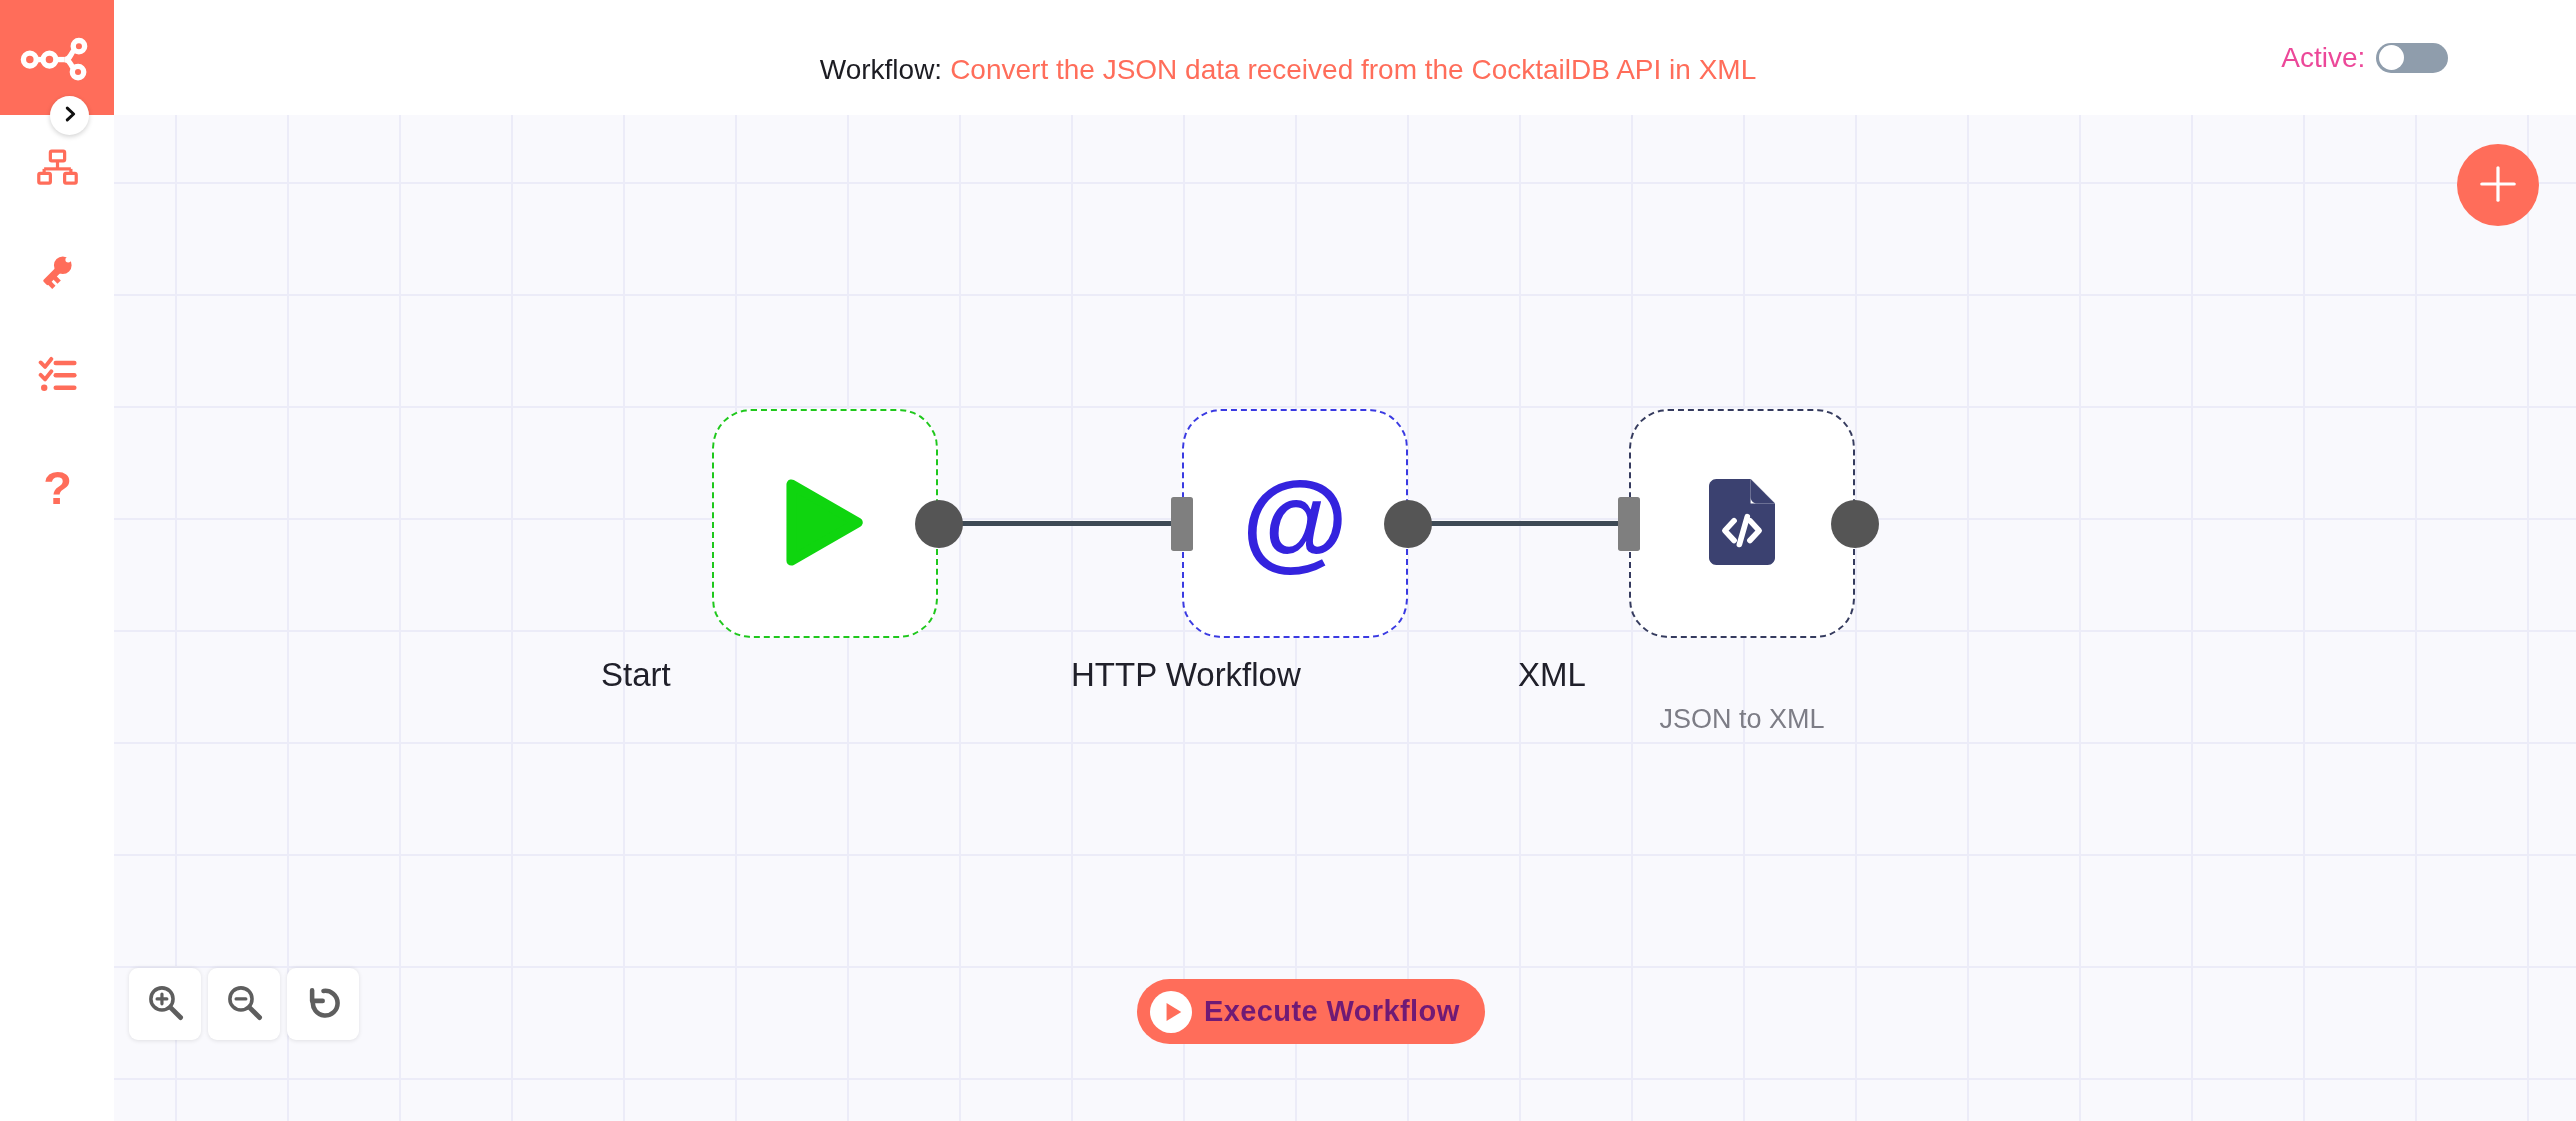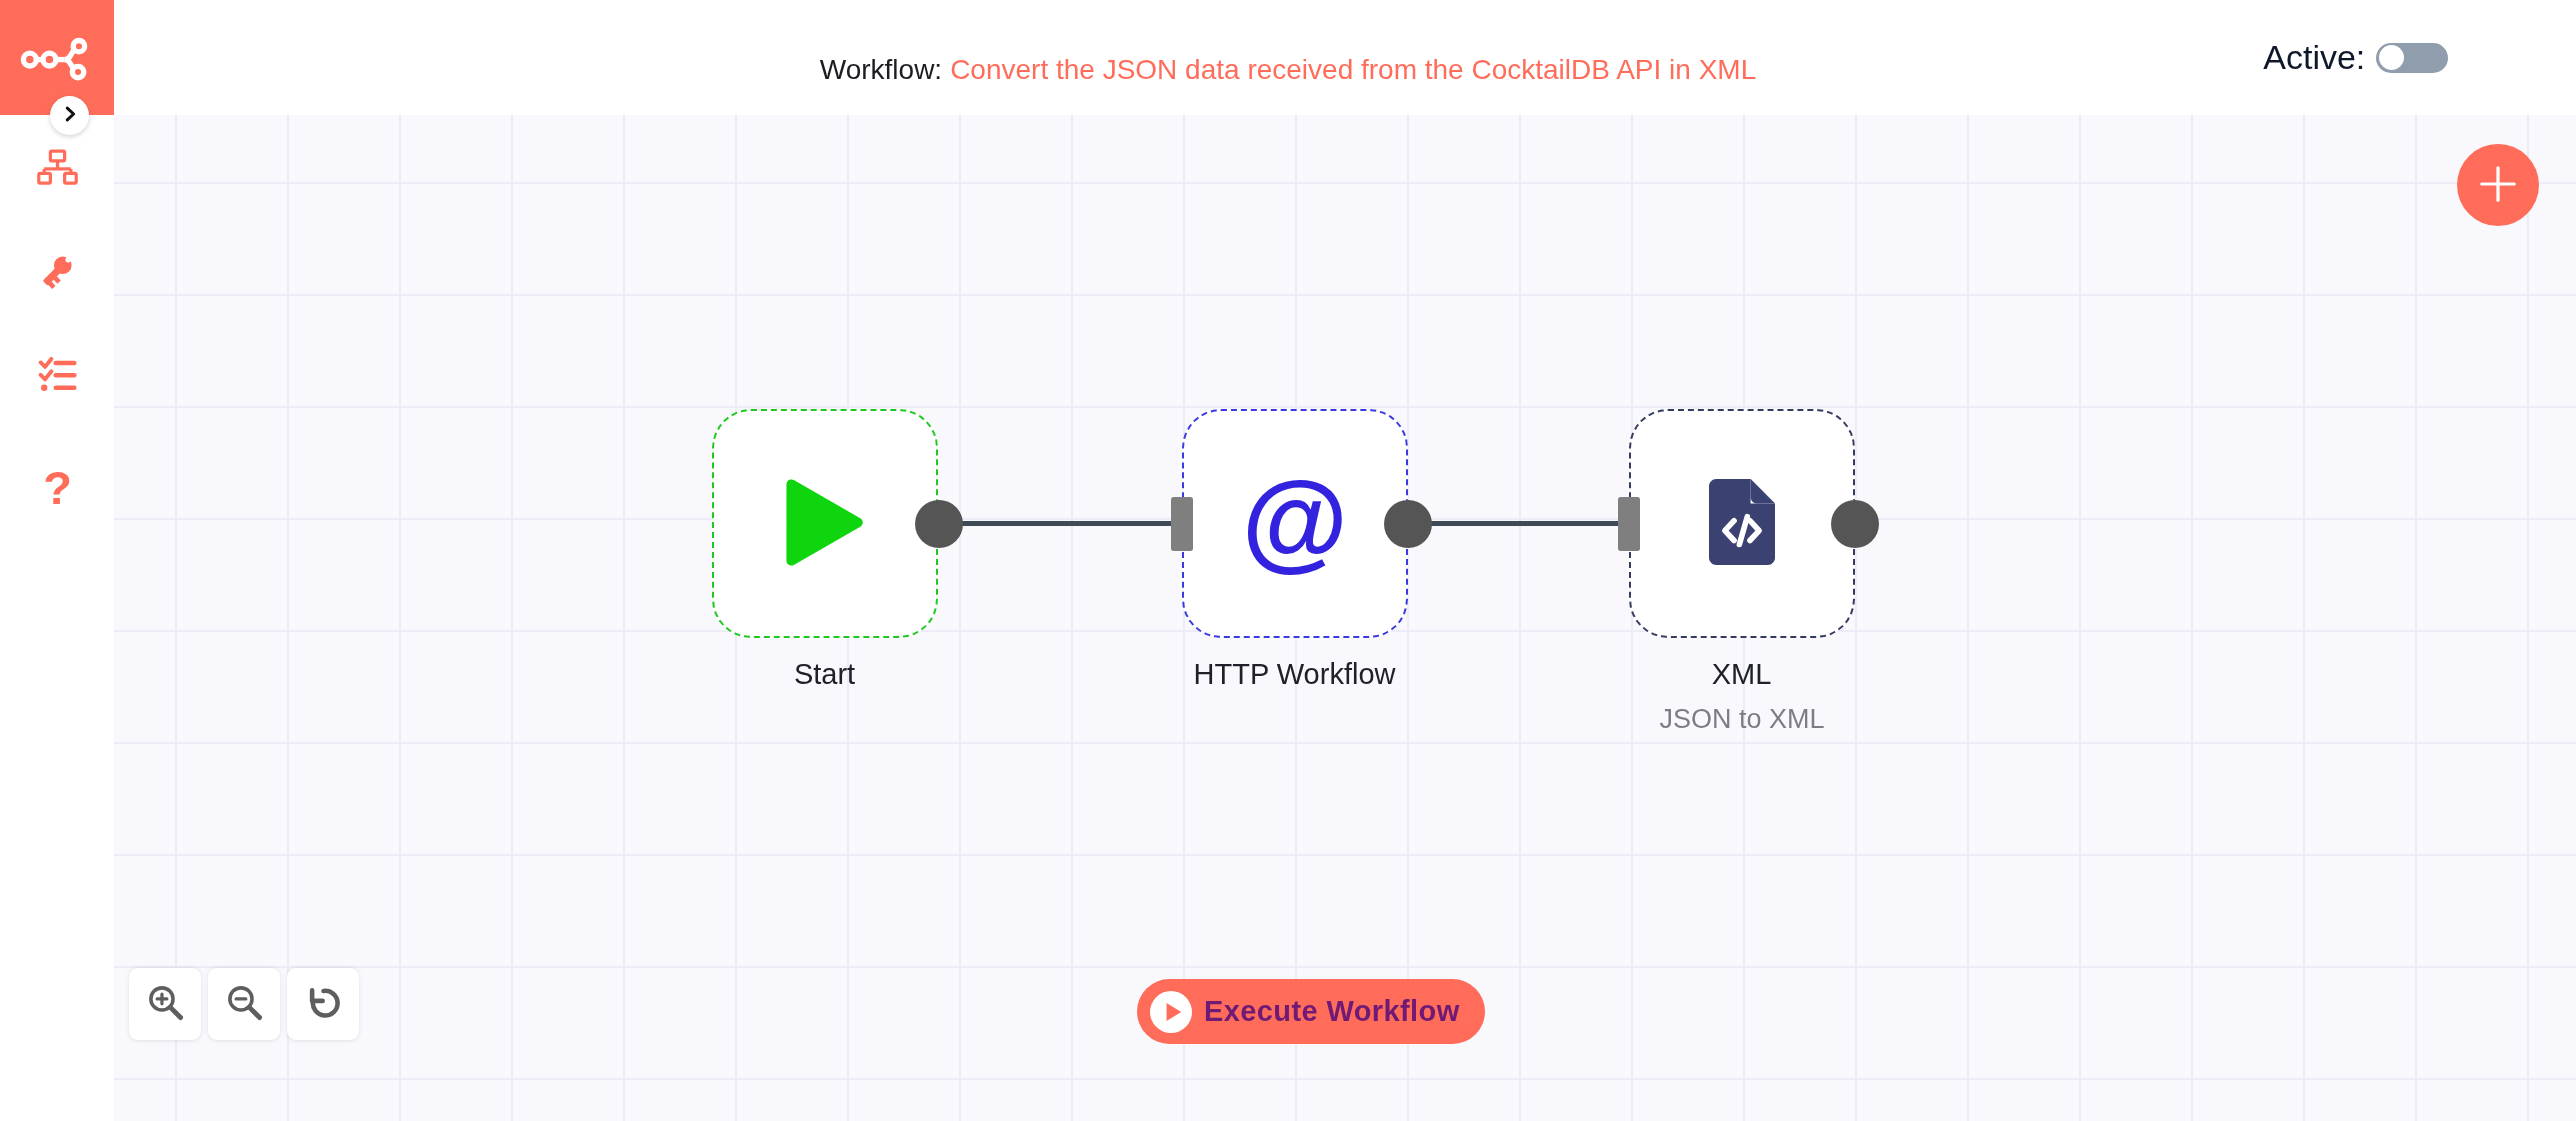--- a/index.html
+++ b/index.html
@@ -26,22 +26,22 @@
                background:#7f7f7f; top:382px; z-index:4; }
 
   
   .node { position:absolute; top:294px; width:226px; height:229px; background:#ffffff;
           border-radius:39px; z-index:2; display:flex; align-items:center; justify-content:center; }
   .node.start { left:598px;  border:2.7px dashed #1fc81c; }
   .node.http  { left:1068px; border:2.7px dashed #3a3ae2; }
   .node.xml   { left:1515px; border:2.7px dashed #353b5e; }
   .at-glyph { font-size:109px; font-weight:700; color:#3423de; line-height:1; margin-top:-5.4px; }
 
-  .node-label { position:absolute; top:540px; width:447px; text-align:center;
-                font-size:29px; color:#20202a; z-index:3; line-height:39px;}
+  .node-label { position:absolute; top:540px; width:447px; text-align:left;
+                font-size:33px; color:#20202a; z-index:3; line-height:39px;}
   .node-sub   { position:absolute; top:587px; width:572px; text-align:center;
                 font-size:27px; color:#7d7d86; z-index:3; line-height:34px;}
   .lbl-start { left:487px; } .lbl-http { left:957px; } .lbl-xml { left:1404px; }
   .sub-http  { left:894px; } .sub-xml { left:1342px; }
 
   
   .add-btn { position:absolute; left:2343px; top:29px; width:82px; height:82px; border-radius:50%;
              background:#ff6d5a; display:flex; align-items:center; justify-content:center;
              border:none; cursor:pointer; z-index:5; }
   .zoom-bar { position:absolute; left:15px; top:853px; display:flex; gap:7.2px; z-index:5; }
@@ -55,21 +55,21 @@
 
   
   .header { position:absolute; left:114px; top:0; width:2462px; height:115px; background:#ffffff; }
   .title-wrap { position:absolute; left:0; top:0; width:2576px; height:115px;
                 display:flex; align-items:center; justify-content:center; gap:8px;
                 font-size:28px; z-index:6;margin-top:12px; }
   .title-prefix { color:#1c1c22; }
   .title-value  { color:#ff6d5a; }
   .active-wrap { position:absolute; right:128px; top:0; height:115px; display:flex;
                  align-items:center; gap:10.7px; z-index:6; }
-  .active-label { font-size:34px; color:#0f172a; }
+  .active-label { font-size:28px; color:#ec4899; }
   .toggle { position:relative; width:72px; height:30px; border-radius:15px;
             background:#8f9dac; cursor:pointer; }
   .toggle-knob { position:absolute; left:2.7px; top:2.7px; width:25px; height:25px;
                  border-radius:50%; background:#ffffff; }
 
   
   .sidebar { position:absolute; left:0; top:0; width:114px; height:1122px;
              background:#ffffff; z-index:10; }
   .logo-block { width:114px; height:115px; background:#ff6d5a;
                 display:flex; align-items:center; justify-content:center; }

